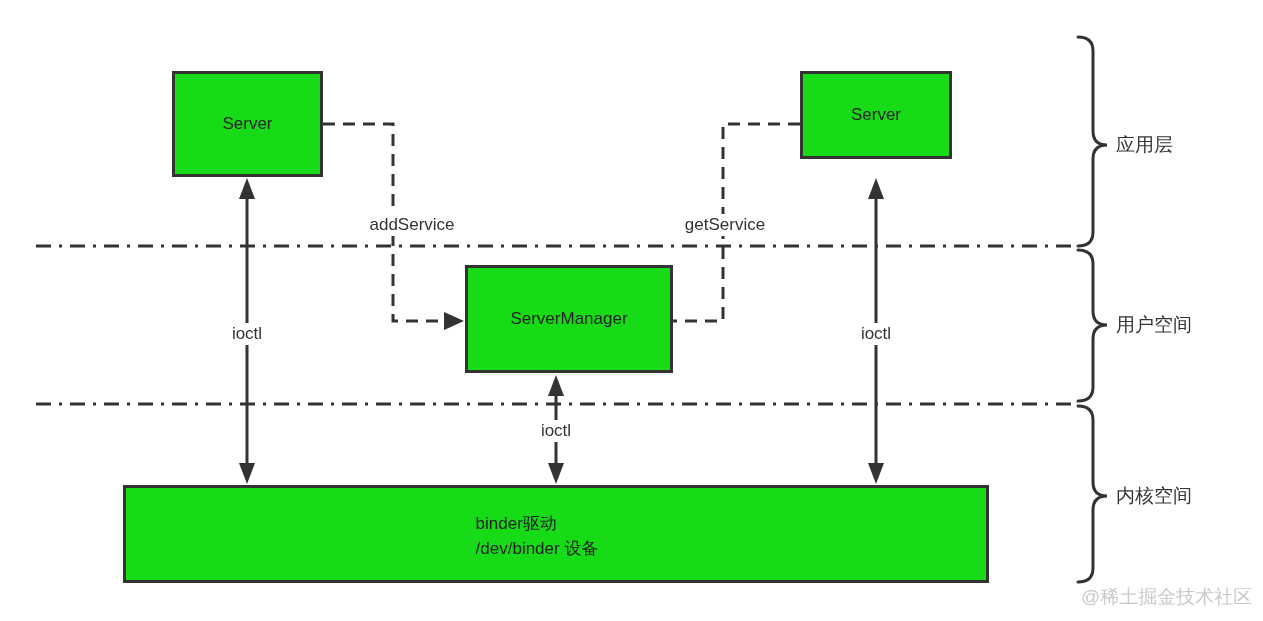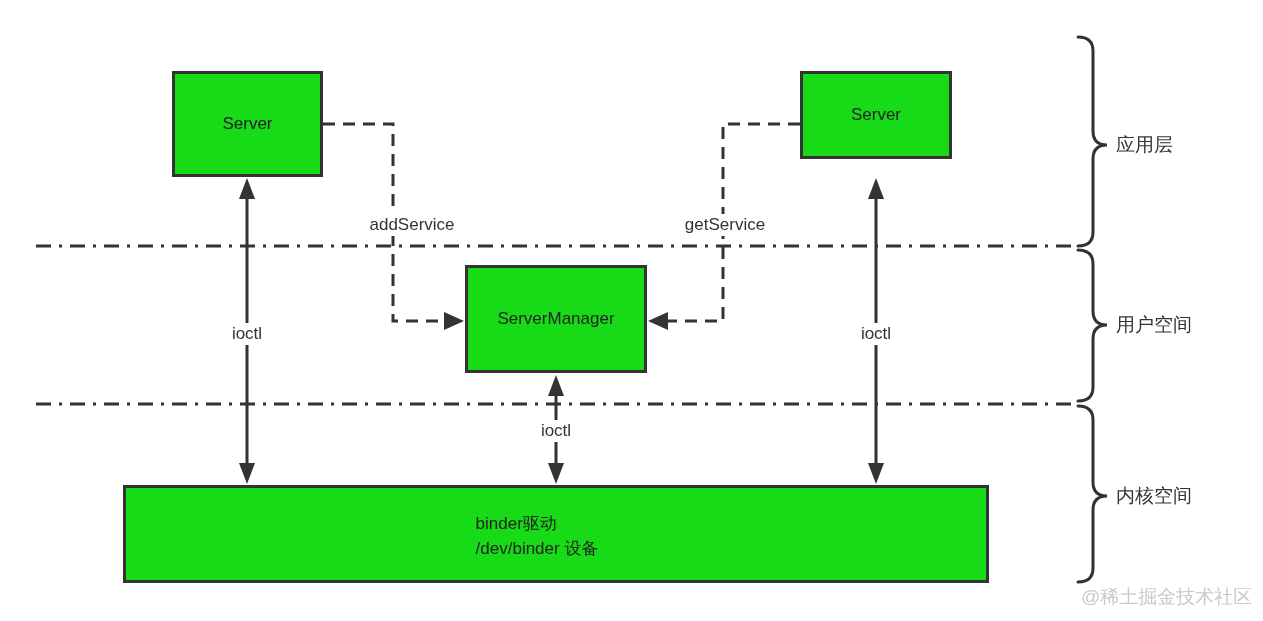--- a/index.html
+++ b/index.html
@@ -8,21 +8,21 @@
     font-family:"Liberation Sans", sans-serif;color:#333;
   }
   svg.wires{position:absolute;left:0;top:0;width:1263px;height:621px;}
   .node{
     position:absolute;background:#16DB16;border:3px solid #333;box-sizing:border-box;
     display:flex;align-items:center;justify-content:center;
     font-size:17px;color:#222;
   }
   .node-client{left:172px;top:71px;width:151px;height:106px;}
   .node-server{left:800px;top:71px;width:152px;height:88px;}
-  .node-sm{left:465px;top:265px;width:182px;height:108px;}
+  .node-sm{left:465px;top:265px;width:208px;height:108px;}
   .node-binder{left:123px;top:485px;width:866px;height:98px;}
   .binder-text{
     position:absolute;left:537px;top:536px;transform:translate(-50%,-50%);
     text-align:left;font-size:17px;line-height:25px;color:#222;white-space:nowrap;
   }
   .edge-label{
     position:absolute;transform:translate(-50%,-50%);
     background:#fff;padding:1px 5px;font-size:17px;color:#333;white-space:nowrap;
   }
   .layer-label{

